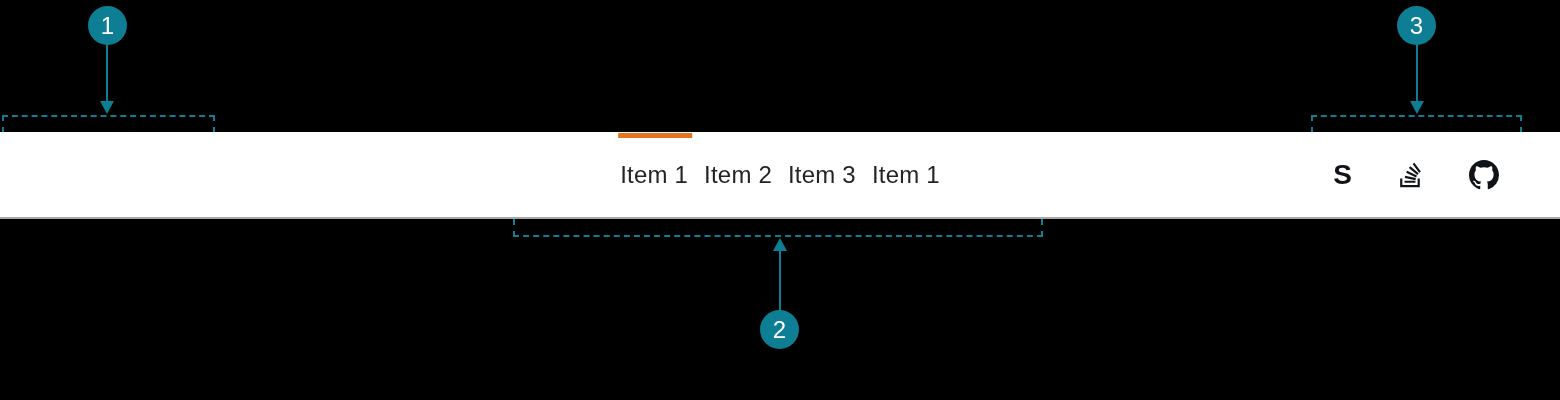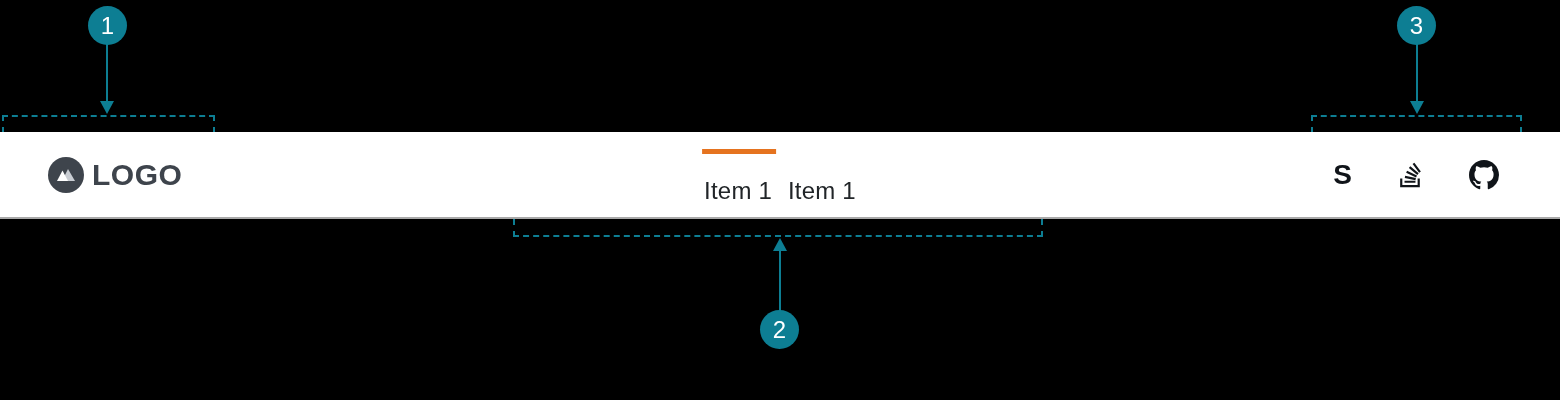--- a/index.html
+++ b/index.html
@@ -24,21 +24,21 @@
   .region-3{left:1311px;top:115px;width:211px;height:18px;border-bottom:none;}
 
   
   .navbar{position:absolute;left:0;top:132px;width:1560px;height:87px;
           background:var(--navbar-bg);border-bottom:2px solid var(--navbar-border);z-index:5;}
   .logo{position:absolute;left:48px;top:0;height:100%;display:flex;align-items:center;gap:8px;cursor:pointer;}
   .logo-mark{width:36px;height:36px;display:block;}
   .logo-text{font-size:30px;font-weight:700;color:var(--logo-color);letter-spacing:0.5px;line-height:1;}
 
   .nav{position:absolute;left:50%;transform:translateX(-50%);top:0;height:100%;
-       display:flex;gap:16px;align-items:flex-start;margin-top:16px;}
+       display:flex;gap:16px;align-items:flex-start;}
   .nav-item{position:relative;display:flex;align-items:center;height:100%;
             font-size:24px;color:var(--nav-text);letter-spacing:0.2px;text-decoration:none;cursor:pointer;white-space:nowrap;}
   .nav-item.active::before{content:"";position:absolute;top:1px;left:-2px;right:-4px;height:5px;
             background:var(--accent-orange);}
 
   .social{position:absolute;right:61px;top:0;height:100%;display:flex;align-items:center;gap:48px;}
   .social a{display:flex;align-items:center;justify-content:center;text-decoration:none;cursor:pointer;}
   .s-glyph{font-size:28px;font-weight:700;color:var(--icon-color);line-height:1;}
   .social svg{display:block;fill:var(--icon-color);}
 
@@ -79,33 +79,25 @@
   <div class="badge badge-2">2</div>
   <div class="arrow-line line-2"></div>
   <div class="arrow-head up head-2"></div>
 
   <div class="badge badge-3">3</div>
   <div class="arrow-line line-3"></div>
   <div class="arrow-head down head-3"></div>
 
   <header class="navbar">
 
-    <div class="logo">
-      <span class="logo-mark">
-        <svg viewBox="0 0 36 36" width="36" height="36" aria-hidden="true">
-          <circle cx="18" cy="18" r="18" fill="#3e444c"></circle>
-          <polygon points="14,24 20,12 27,24" fill="#c9cdd3"></polygon>
-          <polygon points="9,24 14.5,13.5 20,24" fill="#ffffff"></polygon>
-        </svg>
-      </span>
-      <span class="logo-text">LOGO</span>
-    </div>
 
     <nav class="nav">
       <a class="nav-item active">Item 1</a>
+      <a class="nav-item">Item 2</a>
+      <a class="nav-item">Item 3</a>
       <a class="nav-item">Item 1</a>
     </nav>
 
     <div class="social">
       <a>
         <span class="s-glyph">S</span>
       </a>
       <a>
         <svg viewBox="0 0 384 512" width="21" height="28" aria-hidden="true">
           <path d="M290.7 311L95 269.7 86.8 309l195.7 41zm51-87L188.2 95.7l-25.5 30.8 153.5 128.3zm-31.2 39.7L129.2 179l-16.7 36.5L293.7 300zM262 32l-32 24 119.3 160.3 32-24zm20.5 328h-200v39.7h200zm39.7 80H42.7V320h-40v160h359.5V320h-40z"></path>

